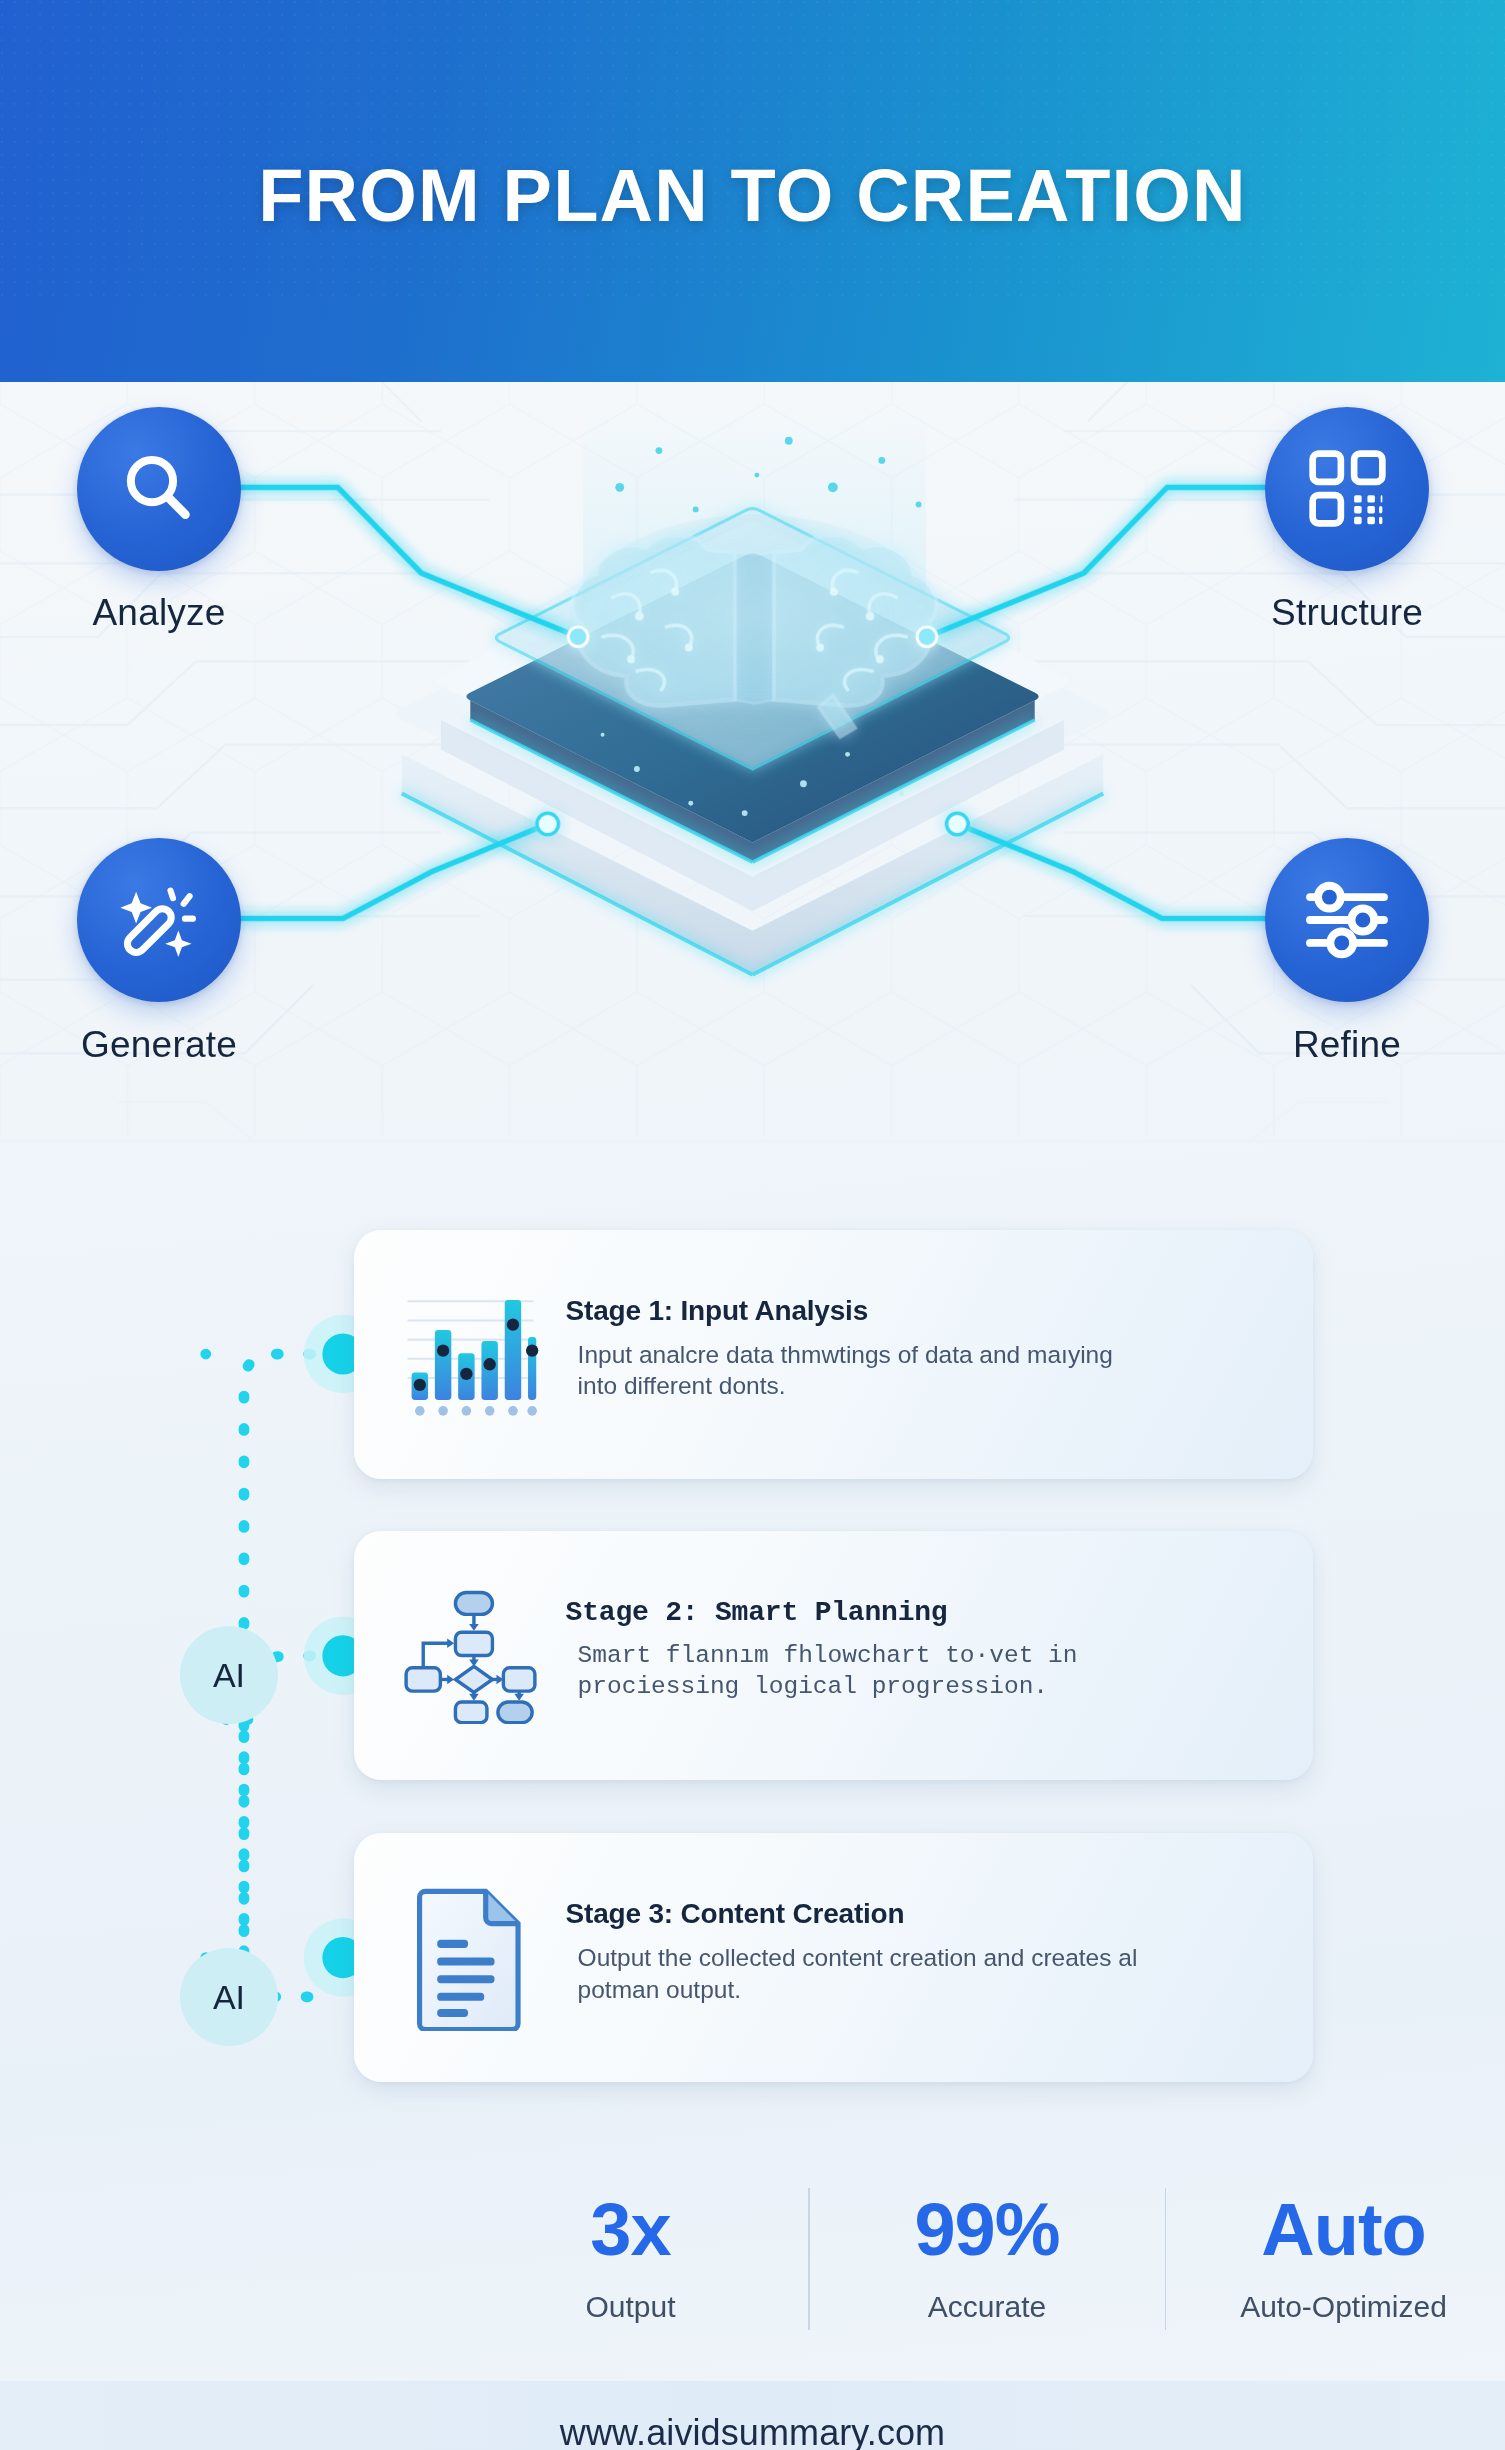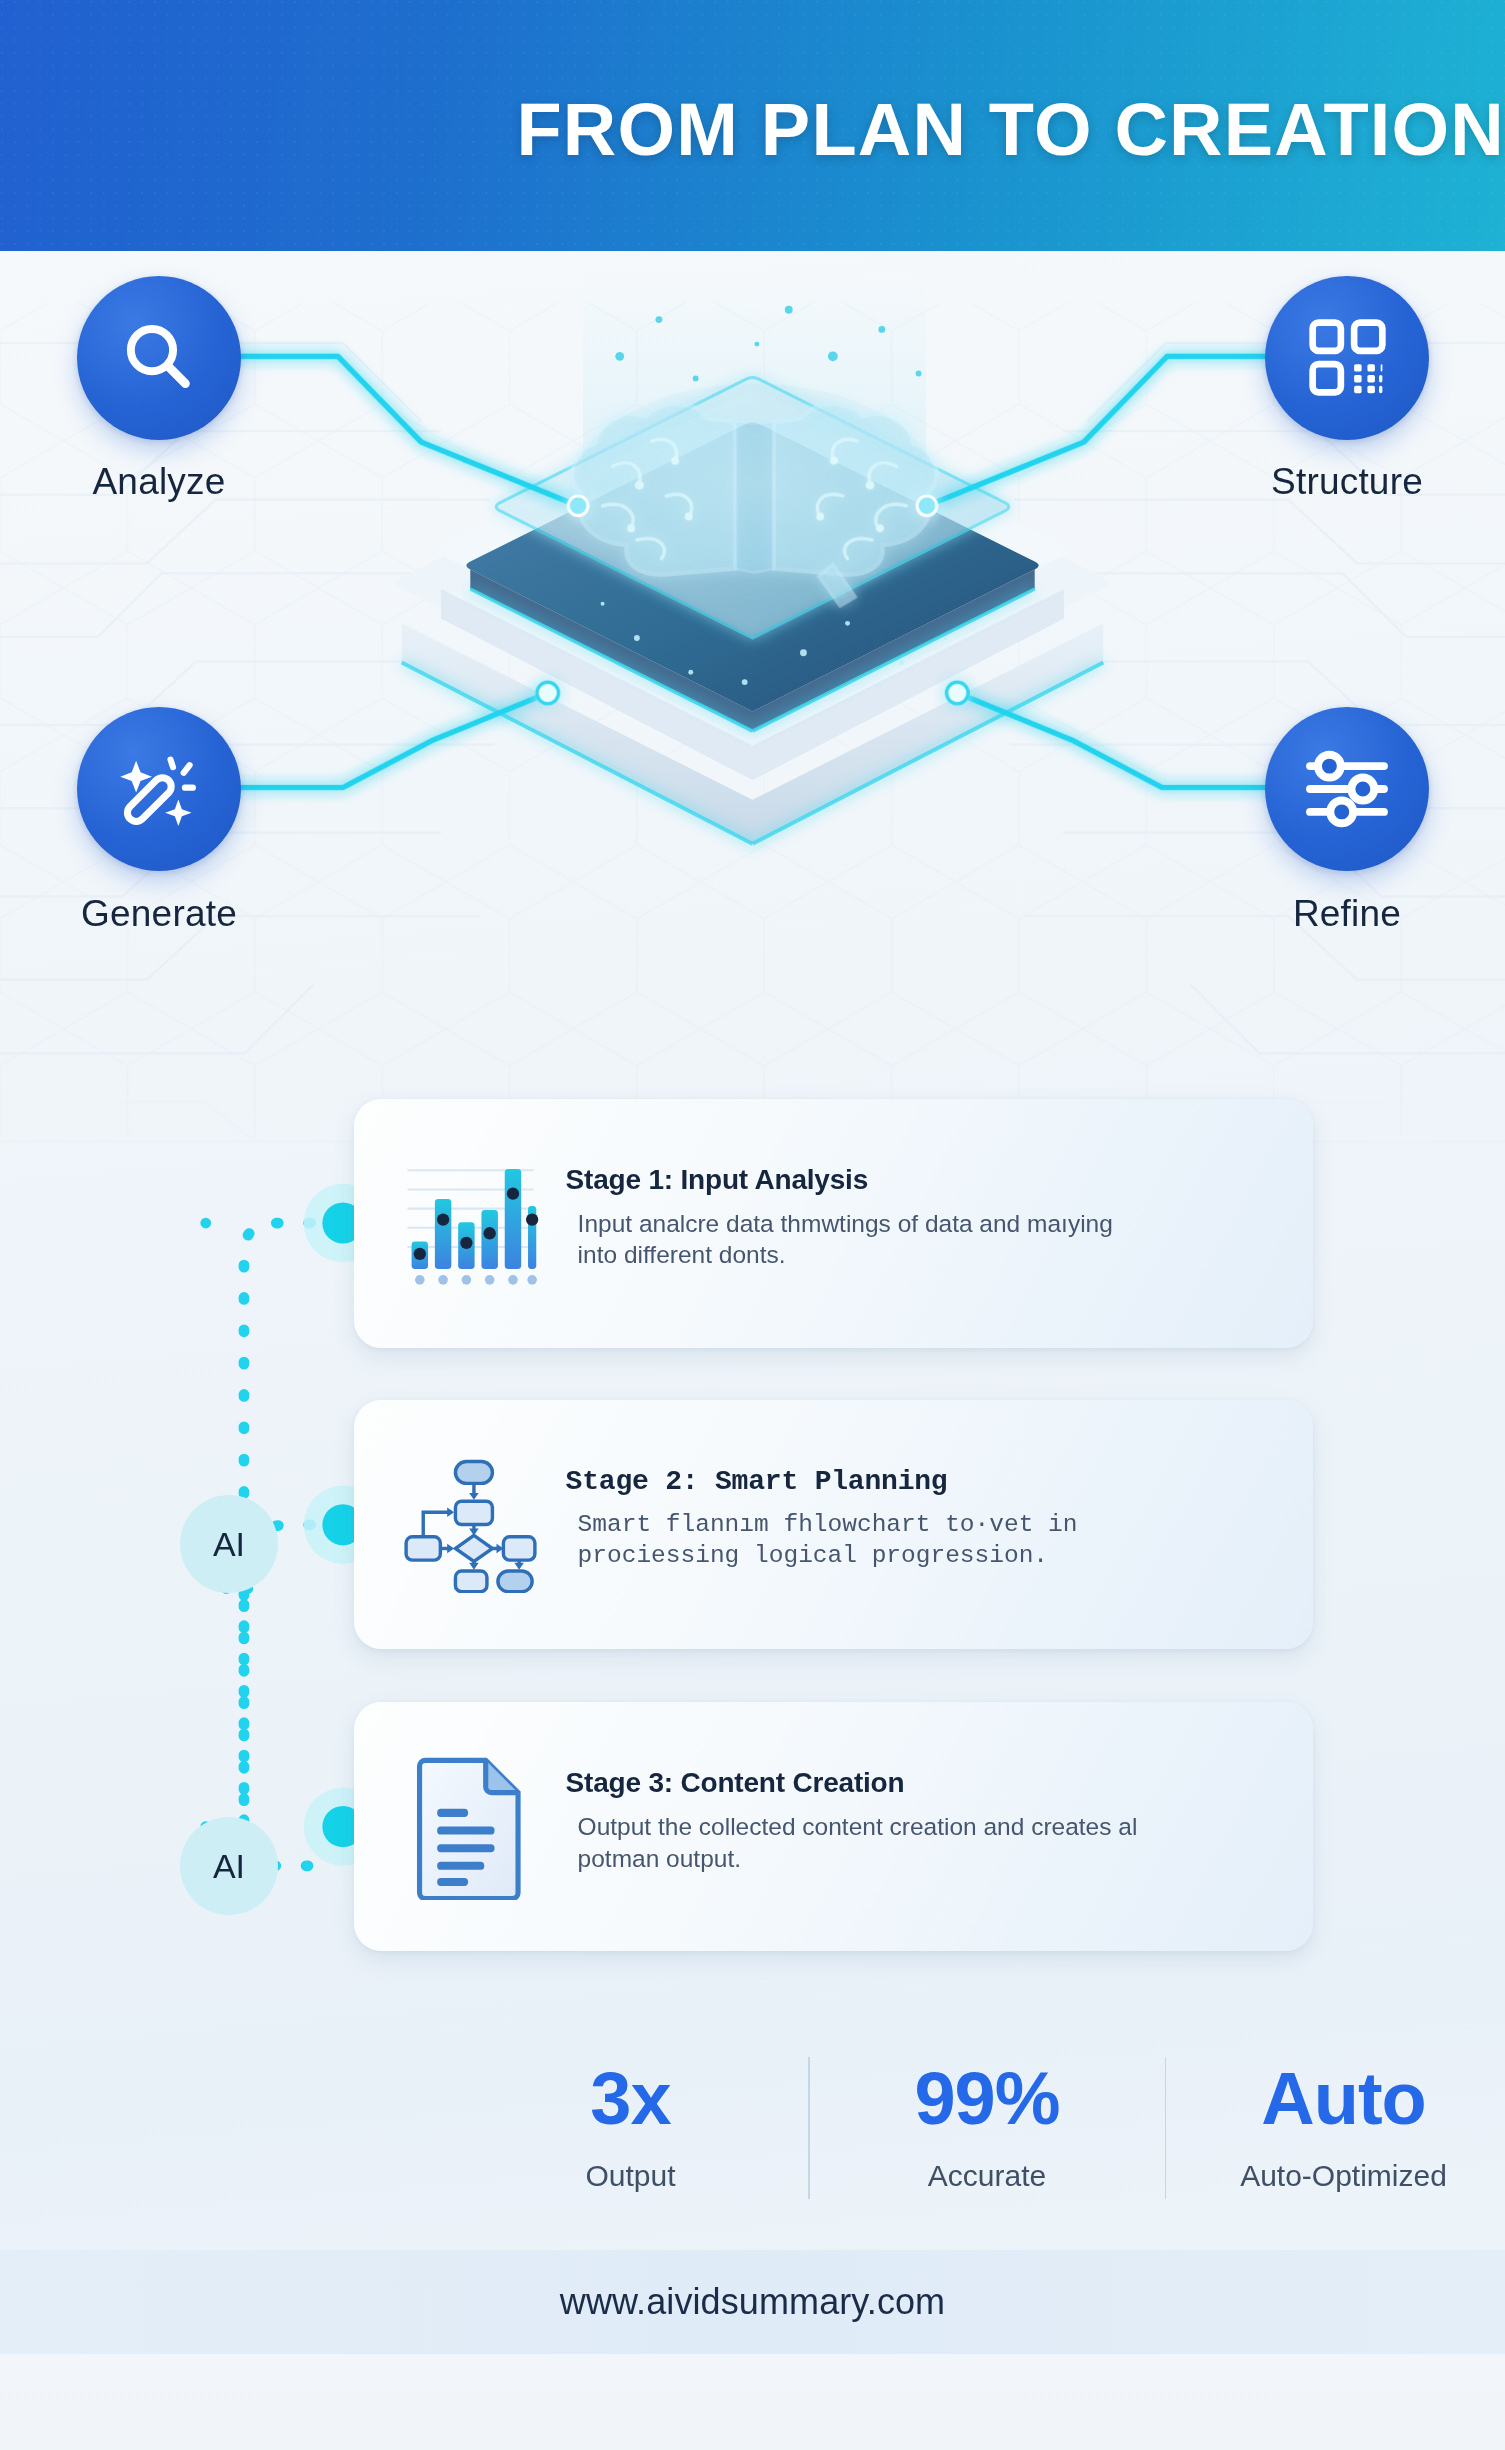--- a/index.html
+++ b/index.html
@@ -28,25 +28,25 @@
     position: absolute;
     inset: 0;
     pointer-events: none;
     opacity: .55;
   }
 
   
   .header {
     position: relative;
     width: 1505px;
-    height: 251px;
+    height: 382px;
     background: linear-gradient(100deg, #2160d0 0%, #1e6ecd 28%, #1a92cf 65%, #1eb2d4 100%);
     display: flex;
     align-items: center;
-    justify-content: flex-end;
+    justify-content: center;
     overflow: hidden;
   }
   .header-dots {
     position: absolute; inset: 0; opacity: .22;
   }
   .header-title {
     position: relative;
     color: #ffffff;
     font-size: 74px;
     font-weight: 700;

